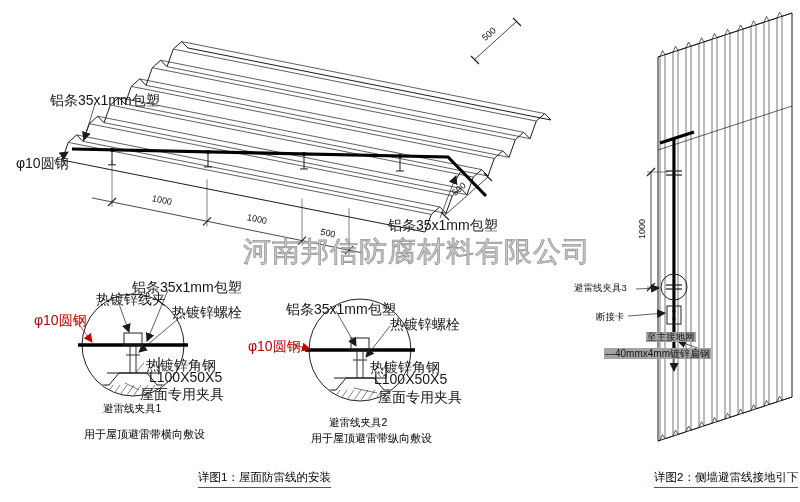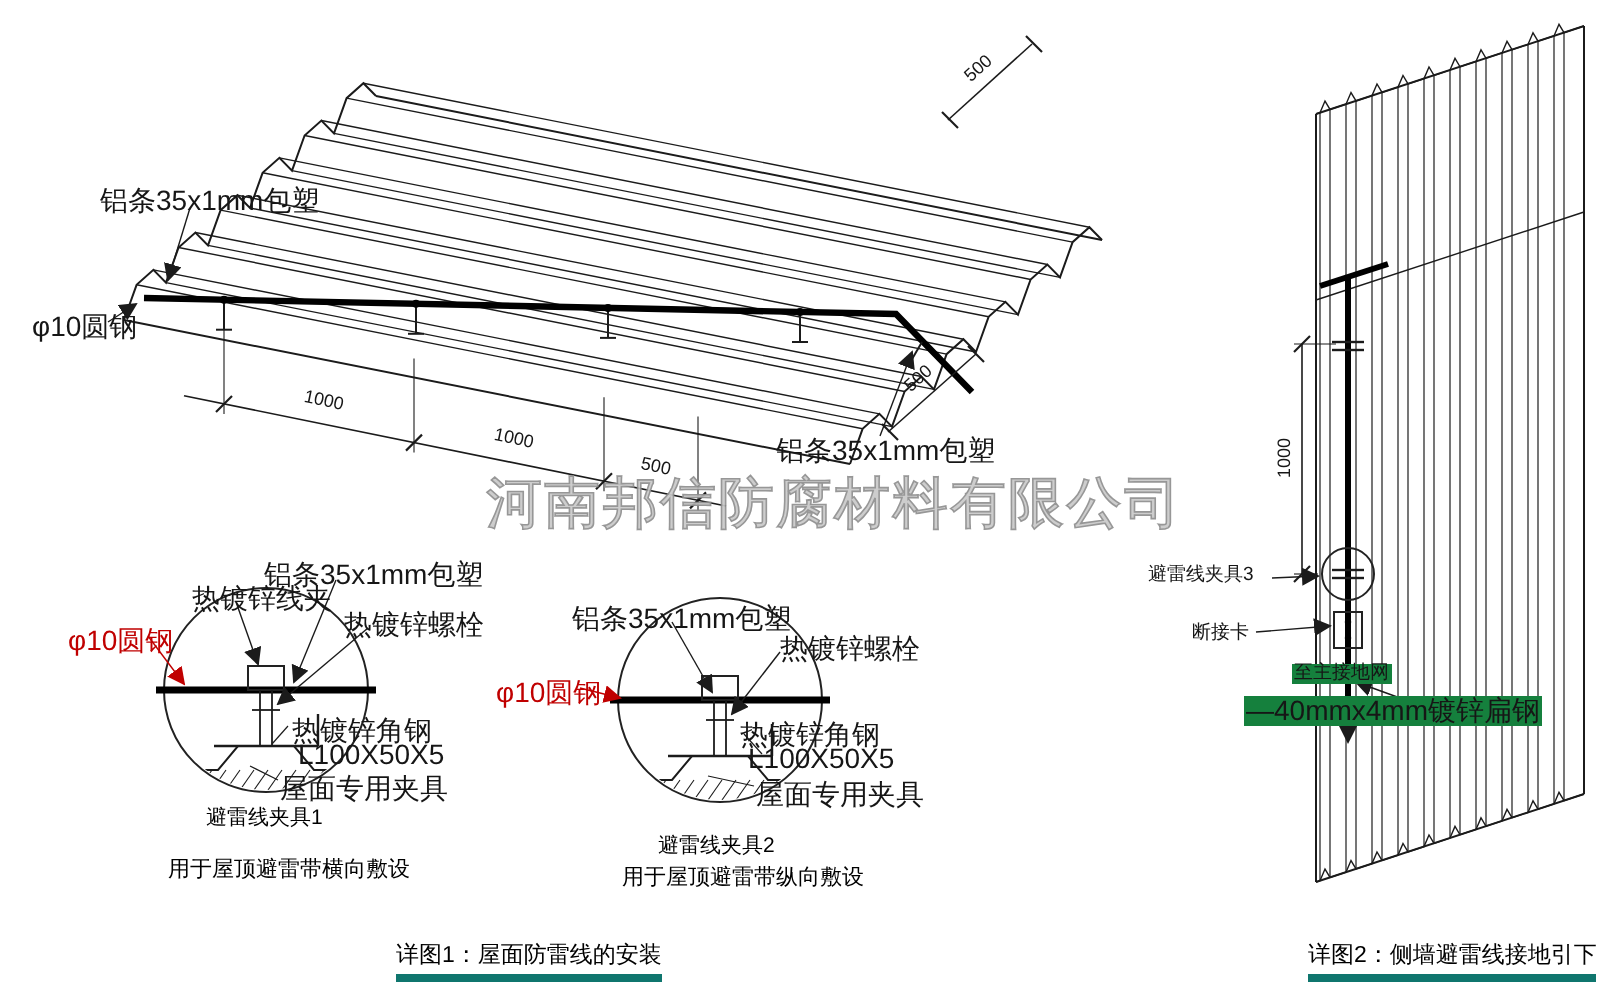--- a/index.html
+++ b/index.html
@@ -1,27 +1,27 @@
 <!DOCTYPE html>
 <html><head>
 <meta charset="utf-8">
 <style>
   *{margin:0;padding:0;box-sizing:border-box}
   html,body{width:800px;height:502px;background:#fff;overflow:hidden;
     font-family:"Liberation Sans",sans-serif}
   .canvas{position:relative;width:800px;height:502px;background:#fff}
   svg{position:absolute;left:0;top:0}
   .lbl{position:absolute;font-size:14px;line-height:1.1;color:#161616;white-space:nowrap}
-  .lbl.bg{background:#15803d;padding:0 1px}
+  .lbl.bg{background:#a3a3a3;padding:0 1px}
   .red{color:#c00000}
   .dim{position:absolute;font-size:9px;color:#161616;white-space:nowrap}
   .title{position:absolute;font-size:10.5px;color:#000;white-space:nowrap}
   .subtitle{position:absolute;font-size:11px;color:#000;white-space:nowrap}
   .caption{position:absolute;font-size:11.5px;color:#000;white-space:nowrap;
-    border-bottom:4px solid #0f766e;padding-bottom:2px}
+    border-bottom:1px solid #0f766e;padding-bottom:2px}
   .watermark{position:absolute;left:243px;top:233px;font-size:28px;letter-spacing:1px;
     color:#c9c9c9;-webkit-text-stroke:0.8px #8f8f8f;white-space:nowrap;opacity:.92;
     font-family:Liberation Sans, sans-serif;z-index:9;pointer-events:none}
 </style>
 </head>
 <body>
 
 <div class="canvas">
 
   <svg id="art" width="800" height="502" viewBox="0 0 800 502">
@@ -239,18 +239,18 @@
   <div class="lbl" style="left:378px;top:390px">屋面专用夹具</div>
   <div class="title" style="left:329px;top:416px">避雷线夹具2</div>
   <div class="subtitle" style="left:311px;top:431px">用于屋顶避雷带纵向敷设</div>
 
   <div class="caption" style="left:198px;top:470px">详图1：屋面防雷线的安装</div>
   <div class="caption" style="left:654px;top:470px">详图2：侧墙避雷线接地引下</div>
 
   <div class="lbl" style="left:574px;top:283px;font-size:9.5px">避雷线夹具3</div>
   <div class="lbl" style="left:596px;top:312px;font-size:9.5px">断接卡</div>
   <div class="lbl bg" style="left:646px;top:332px;font-size:9.5px">至主接地网</div>
-  <div class="lbl bg" style="left:622px;top:348px;font-size:14px">—40mmx4mm镀锌扁钢</div>
+  <div class="lbl bg" style="left:604px;top:348px;font-size:10px">—40mmx4mm镀锌扁钢</div>
   <div class="dim" style="left:642px;top:229px;transform:translate(-50%,-50%) rotate(-90deg)">1000</div>
 
   <div class="watermark">河南邦信防腐材料有限公司</div>
 
 </div>
 
 </body></html>

